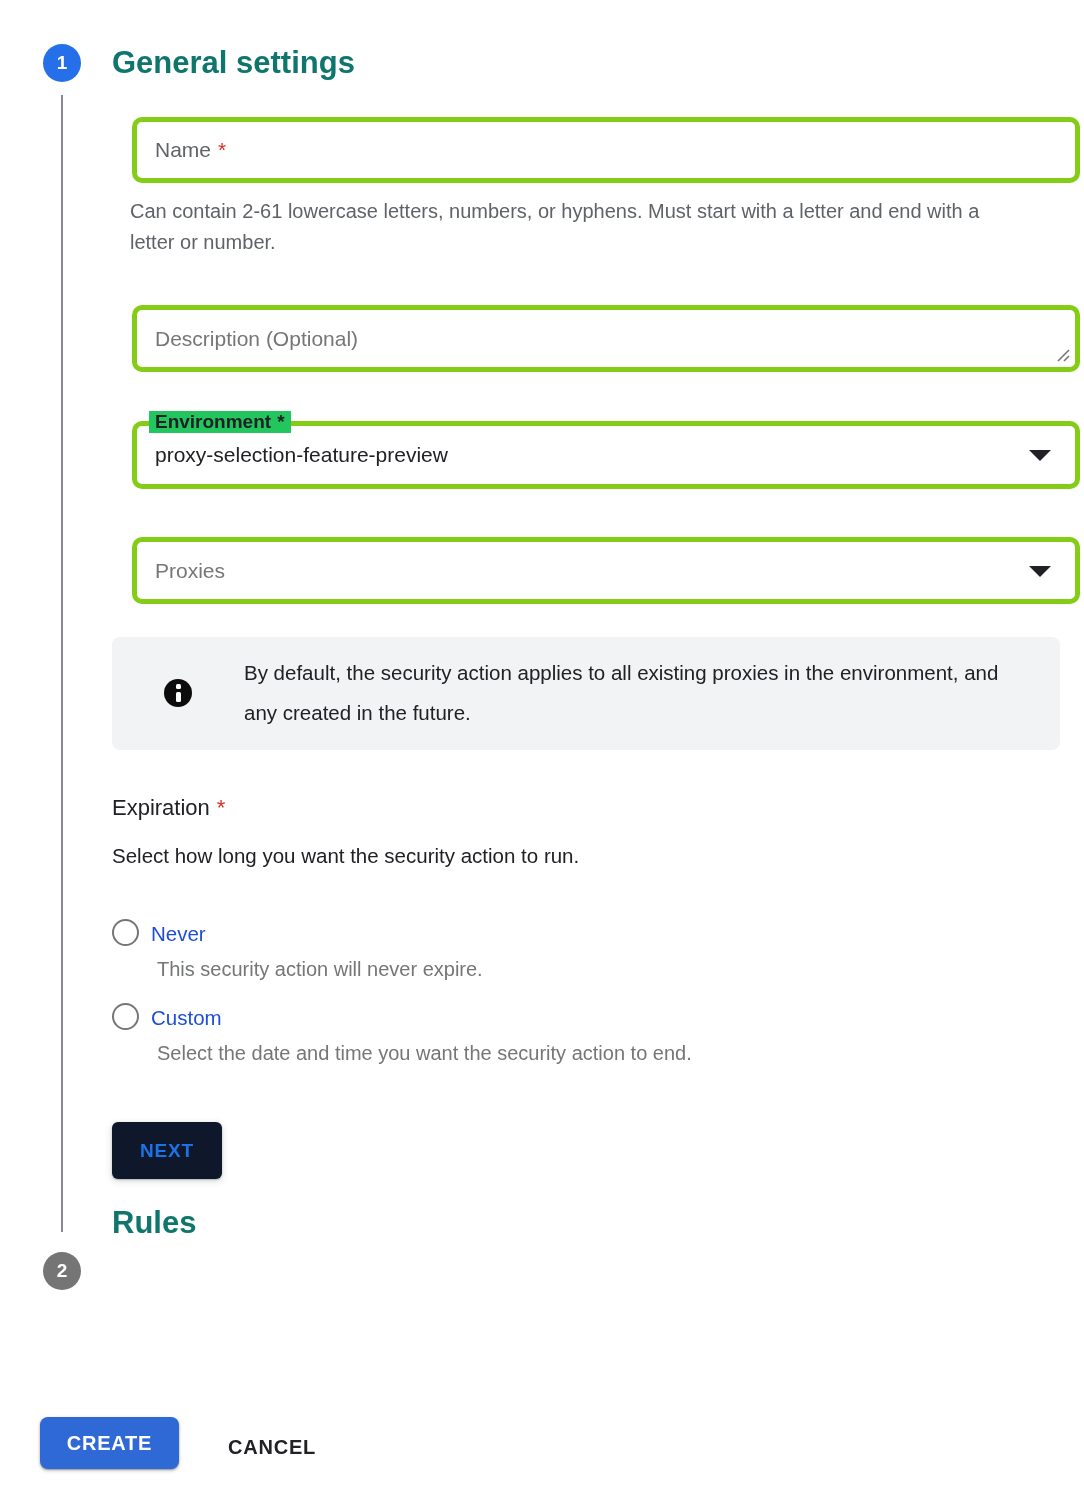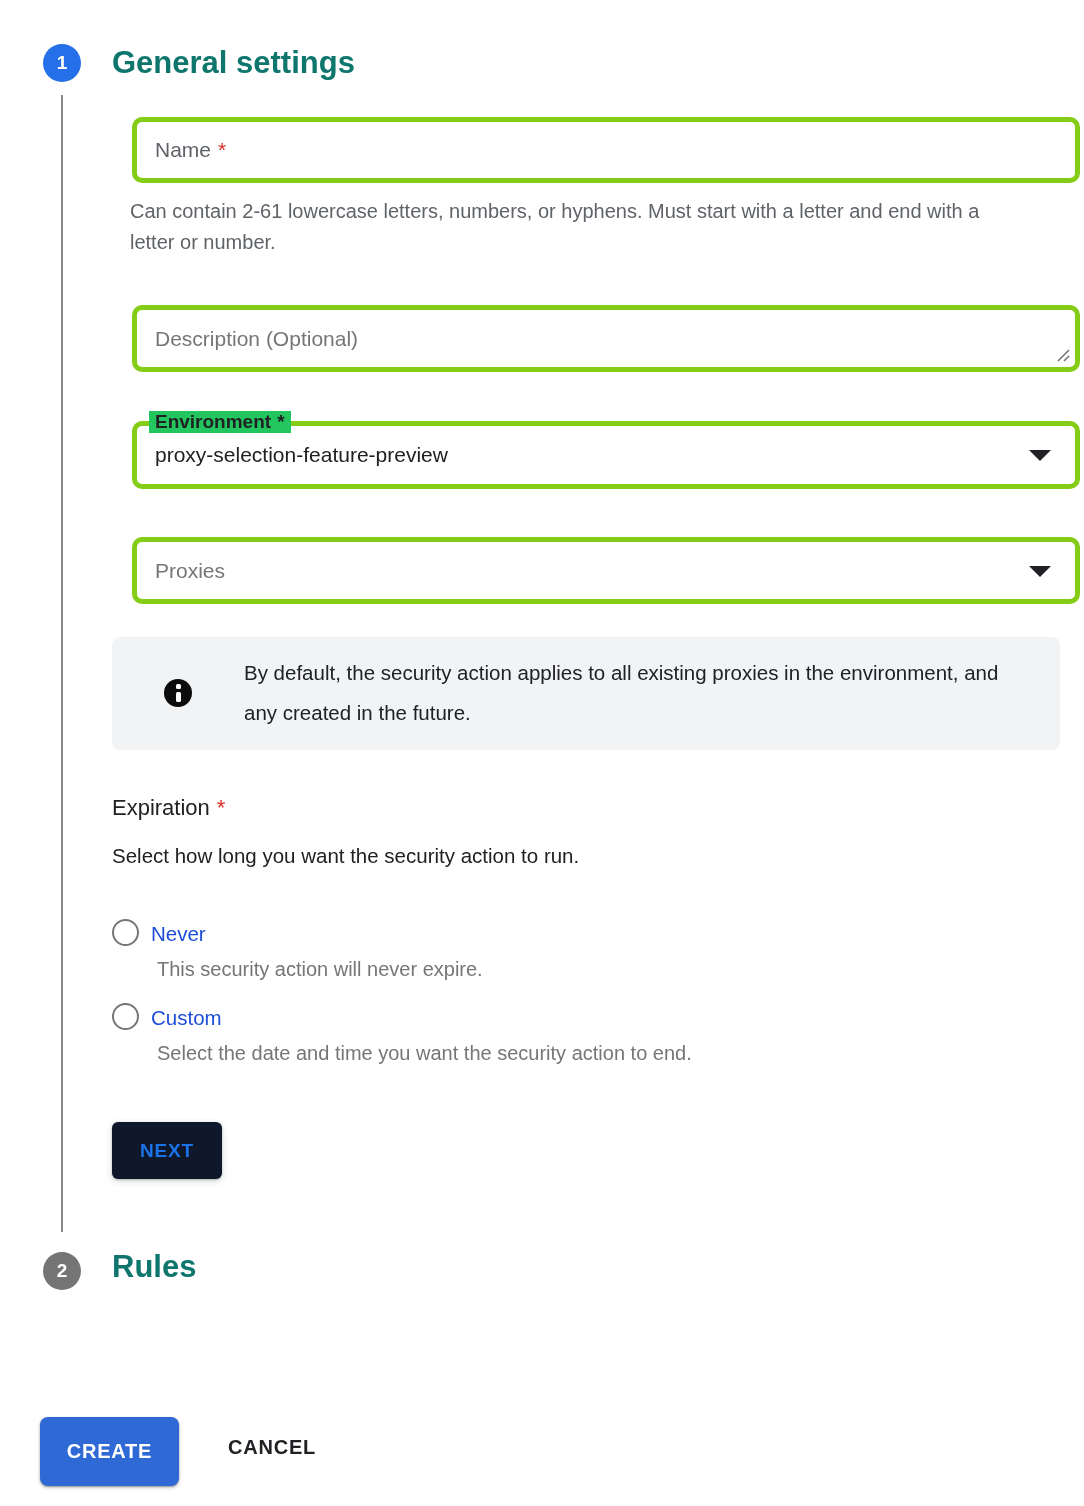--- a/index.html
+++ b/index.html
@@ -24,21 +24,21 @@
     display: flex; align-items: center; justify-content: center;
   }
   .step-circle.active   { background: #2570e8; left: 43px; top: 44px; }
   .step-circle.inactive { background: #757575; left: 43px; top: 1252px; }
   .step-title {
     position: absolute; left: 112px; margin: 0;
     font-size: 31px; font-weight: bold; color: #0f766e;
     line-height: 38px;
   }
   #step1-title { top: 44px; }
-  #step2-title { top: 1248px; }
+  #step2-title { top: 1204px; }
   .connector {
     position: absolute; left: 61px; top: 95px;
     width: 2px; height: 1137px; background: #85898d;
   }
 
   
   .field {
     position: absolute; left: 112px; width: 948px;
     border: 5px solid #84cc16; border-radius: 10px;
     background: #fff; cursor: text; margin-left: 20px;
@@ -143,21 +143,21 @@
     position: absolute; left: 112px; top: 1122px;
     width: 110px; height: 57px;
     background: #0f172a; border: none; border-radius: 6px;
     box-shadow: 0 1px 2px rgba(60,64,67,.30), 0 2px 6px 1px rgba(60,64,67,.15);
     color: #1a73e8; font-family: "Liberation Sans", sans-serif;
     font-size: 19px; font-weight: bold; letter-spacing: 0.8px;
     cursor: pointer;
   }
   .create-btn {
     position: absolute; left: 40px; top: 1417px;
-    width: 139px; height: 69px;
+    width: 139px; height: 52px;
     background: #2f69d6; border: none; border-radius: 8px;
     box-shadow: 0 1px 2px rgba(0,0,0,.35), 0 2px 4px rgba(0,0,0,.15);
     color: #fff; font-family: "Liberation Sans", sans-serif;
     font-size: 20px; font-weight: bold; letter-spacing: 0.8px;
     cursor: pointer;
   }
   .cancel-btn {
     position: absolute; left: 214px; top: 1428px;
     height: 38px; padding: 0 14px;
     background: transparent; border: none;

